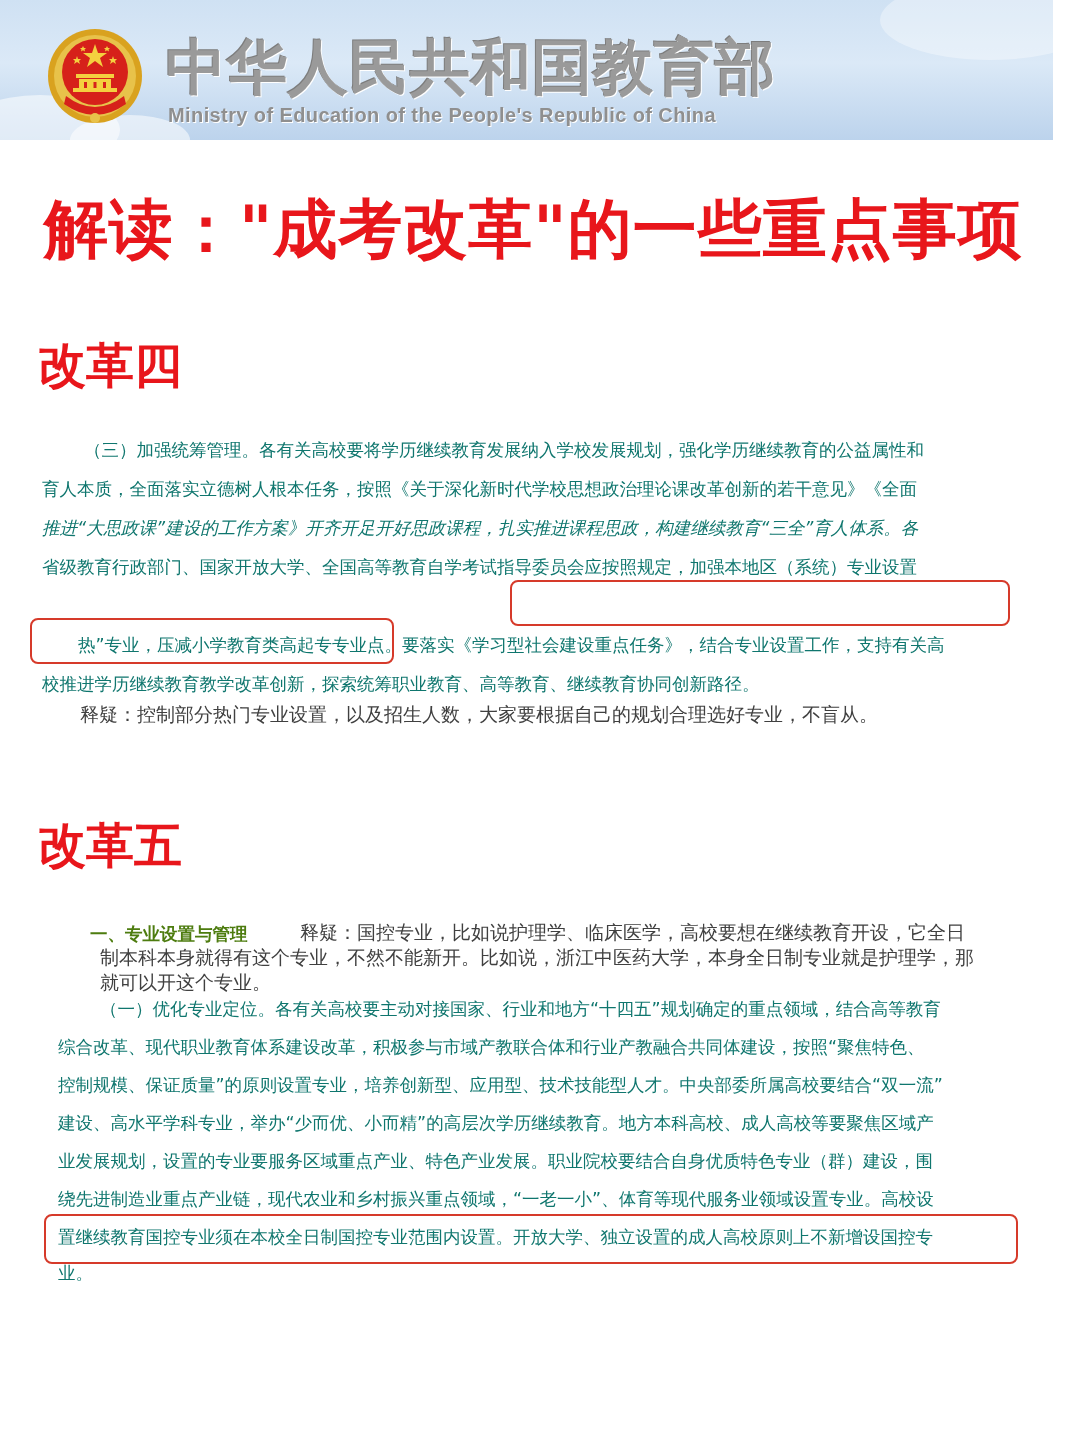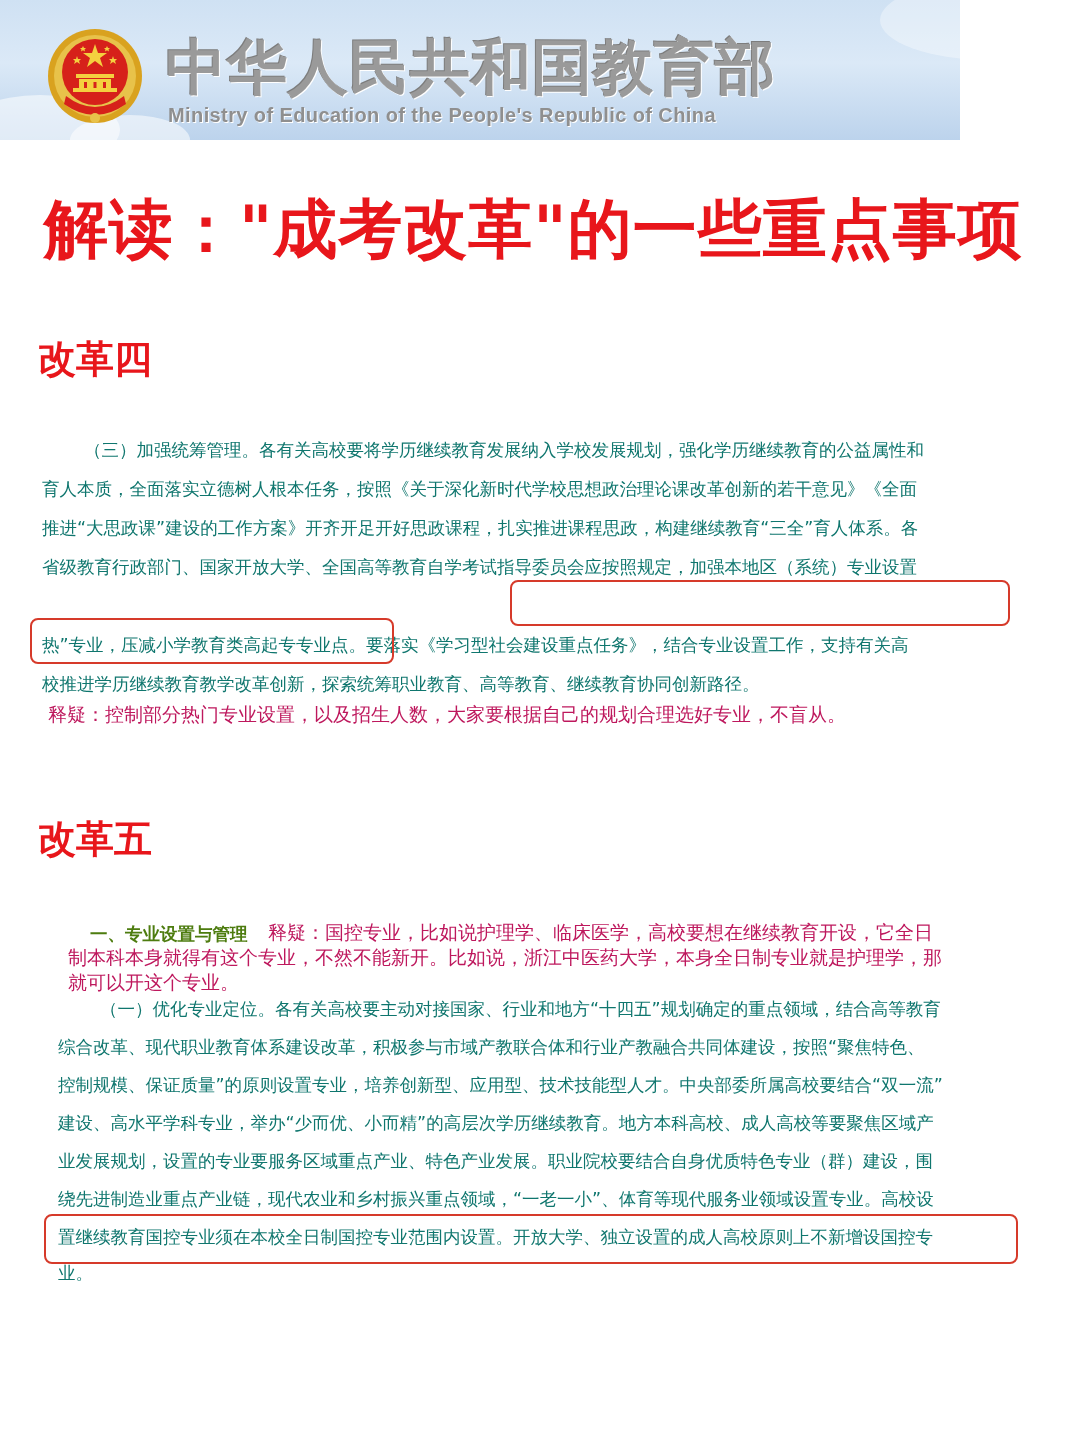--- a/index.html
+++ b/index.html
@@ -1,21 +1,21 @@
 <!DOCTYPE html>
 <html><head>
 <meta charset="utf-8">
 <style>
   * { margin: 0; padding: 0; box-sizing: border-box; }
   html, body { width: 1080px; height: 1443px; background: #ffffff; overflow: hidden; }
   body { font-family: "DejaVu Sans", "Liberation Sans", sans-serif; color: #2a2a2a; position: relative; }
 
   
   .banner {
-    position: absolute; left: 0; top: 0; width: 960px; height: 140px;
+    position: absolute; left: 0; top: 0; width: 1053px; height: 140px;
     background: linear-gradient(180deg, #cfe1f3 0%, #dbe9f7 45%, #bcd3ec 100%);
     overflow: hidden;
   }
   .banner .cloud {
     position: absolute; border-radius: 50%; background: rgba(255,255,255,0.55);
   }
   .emblem {
     position: absolute; left: 46px; top: 26px; width: 98px; height: 104px;
   }
   .banner-title {
@@ -36,26 +36,26 @@
   
   .main-title {
     position: absolute; left: 44px; top: 186px;
     font-family: "DejaVu Sans", sans-serif; font-weight: bold;
     font-size: 64px; color: #e8161b; white-space: nowrap; letter-spacing: 1px;
   }
 
   .section-head {
     position: absolute; left: 38px;
     font-family: "DejaVu Sans", sans-serif; font-weight: bold;
-    font-size: 38px; color: #e8161b; white-space: nowrap;
+    font-size: 48px; color: #e8161b; white-space: nowrap;
   }
 
   .para { position: absolute; font-size: 17.5px; color: #0f766e; white-space: nowrap; }
   .para .line { position: absolute; left: 6px; white-space: nowrap; }
-  .note { position: absolute; font-size: 19px; color: #be185d; white-space: nowrap; }
+  .note { position: absolute; font-size: 19px; color: #404040; white-space: nowrap; margin-left: 32px; }
 
   .box {
     position: absolute; border: 2.5px solid #d63a2a; border-radius: 8px;
   }
 </style>
 </head>
 <body>
 
 <div class="banner">
   <div class="cloud" style="left:-40px; top:95px; width:160px; height:70px;"></div>
@@ -85,23 +85,23 @@
   <div class="banner-sub">Ministry of Education of the People's Republic of China</div>
 </div>
 
 <div class="main-title">解读："成考改革"的一些重点事项</div>
 
 <div class="section-head" style="top:334px;">改革四</div>
 
 <div class="para" style="left:36px; top:438px; width:1010px; height:270px;">
   <div class="line" style="top:0px; left:48px;">（三）加强统筹管理。各有关高校要将学历继续教育发展纳入学校发展规划，强化学历继续教育的公益属性和</div>
   <div class="line" style="top:39px;">育人本质，全面落实立德树人根本任务，按照《关于深化新时代学校思想政治理论课改革创新的若干意见》《全面</div>
-  <div class="line" style="top:78px;">推进“大思政课”建设的工作方案》开齐开足开好思政课程，扎实推进课程思政，构建继续教育“三全”育人体系。各</div>
+  <div class="line" style="top:78px;font-style:italic;">推进“大思政课”建设的工作方案》开齐开足开好思政课程，扎实推进课程思政，构建继续教育“三全”育人体系。各</div>
   <div class="line" style="top:117px;">省级教育行政部门、国家开放大学、全国高等教育自学考试指导委员会应按照规定，加强本地区（系统）专业设置</div>
-  <div class="line" style="top:195px;">热”专业，压减小学教育类高起专专业点。要落实《学习型社会建设重点任务》，结合专业设置工作，支持有关高</div>
+  <div class="line" style="top:195px;margin-left:36px;">热”专业，压减小学教育类高起专专业点。要落实《学习型社会建设重点任务》，结合专业设置工作，支持有关高</div>
   <div class="line" style="top:234px;">校推进学历继续教育教学改革创新，探索统筹职业教育、高等教育、继续教育协同创新路径。</div>
 </div>
 
 <div class="box" style="left:510px; top:580px; width:500px; height:46px;"></div>
 <div class="box" style="left:30px; top:618px; width:364px; height:46px;"></div>
 
 <div class="note" style="left:48px; top:702px;">释疑：控制部分热门专业设置，以及招生人数，大家要根据自己的规划合理选好专业，不盲从。</div>
 
 <div class="section-head" style="top:814px;">改革五</div>
 

